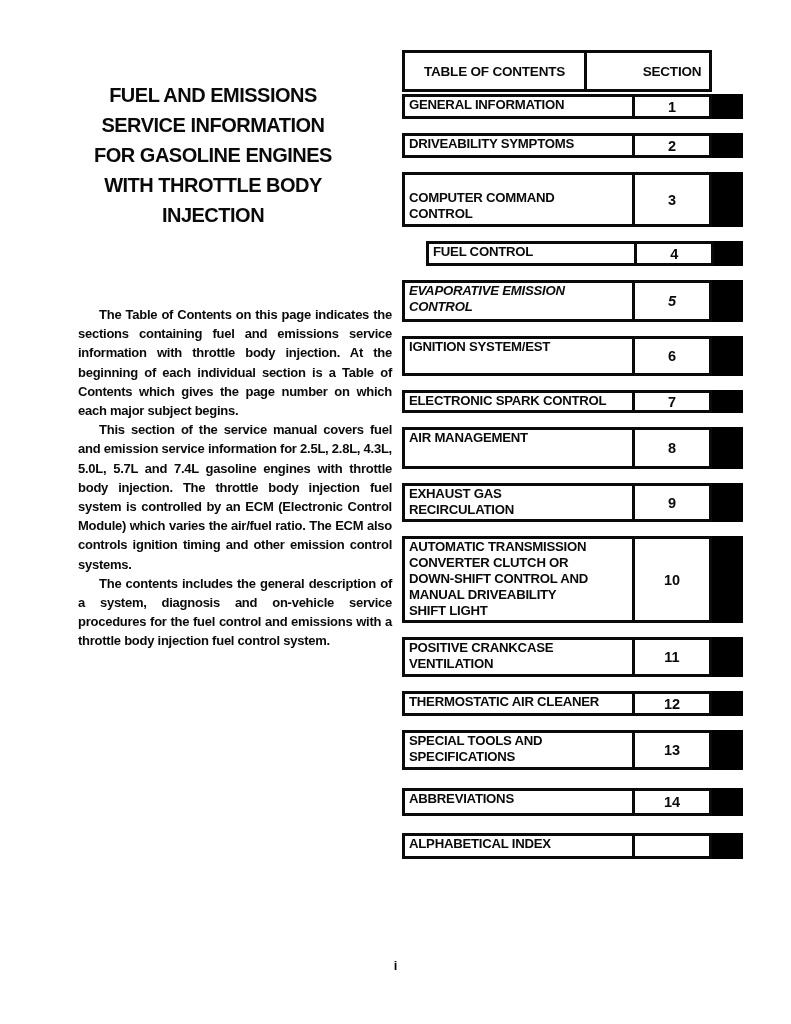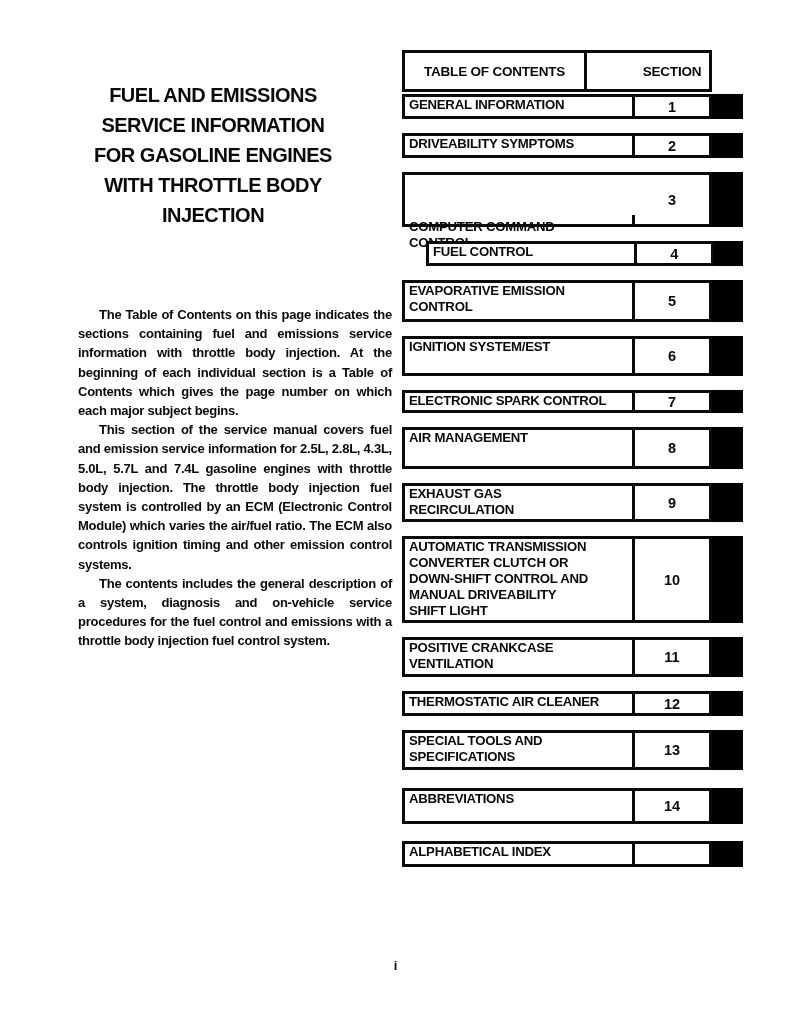--- a/index.html
+++ b/index.html
@@ -60,32 +60,32 @@
   .row-box .num {
     width: 74px; display: flex; align-items: center; justify-content: center;
     font-weight: bold; font-size: 14.5px;
   }
   .tab { width: 31px; background: var(--tab, #000000); }
 
   
   #toc-rows .toc-row:nth-child(1)  { height: 25px; margin-top: 2px; }
   #toc-rows .toc-row:nth-child(2)  { height: 25px; }
   #toc-rows .toc-row:nth-child(3)  { height: 55px; }
-  #toc-rows .toc-row:nth-child(3) .name { justify-content: flex-start; padding-top: 4px; margin-top: 40px; }
+  #toc-rows .toc-row:nth-child(3) .name { justify-content: flex-start; padding-top: 15px; }
   #toc-rows .toc-row:nth-child(4)  { height: 25px; padding-left: 24px; }
-  #toc-rows .toc-row:nth-child(5)  { height: 42px; }
+  #toc-rows .toc-row:nth-child(5)  { height: 42px; font-style: italic; }
   #toc-rows .toc-row:nth-child(6)  { height: 40px; }
   #toc-rows .toc-row:nth-child(7)  { height: 23px; }
   #toc-rows .toc-row:nth-child(8)  { height: 42px; }
   #toc-rows .toc-row:nth-child(9)  { height: 39px; }
   #toc-rows .toc-row:nth-child(10) { height: 87px; border-radius: 19px; }
   #toc-rows .toc-row:nth-child(11) { height: 40px; }
   #toc-rows .toc-row:nth-child(12) { height: 25px; }
   #toc-rows .toc-row:nth-child(13) { height: 40px; }
-  #toc-rows .toc-row:nth-child(14) { height: 36px; margin-top: 18px; }
+  #toc-rows .toc-row:nth-child(14) { height: 28px; margin-top: 18px; }
   #toc-rows .toc-row:nth-child(15) { height: 26px; margin-top: 17px; }
 
   
   #page-number {
     position: absolute; left: 0; top: 958px; width: 791px;
     text-align: center; font-weight: bold; font-size: 13px;
   }
 </style>
 </head>
 <body style="--ink: #0a0a0a; --paper: #ffffff; --tab: #000000;">

